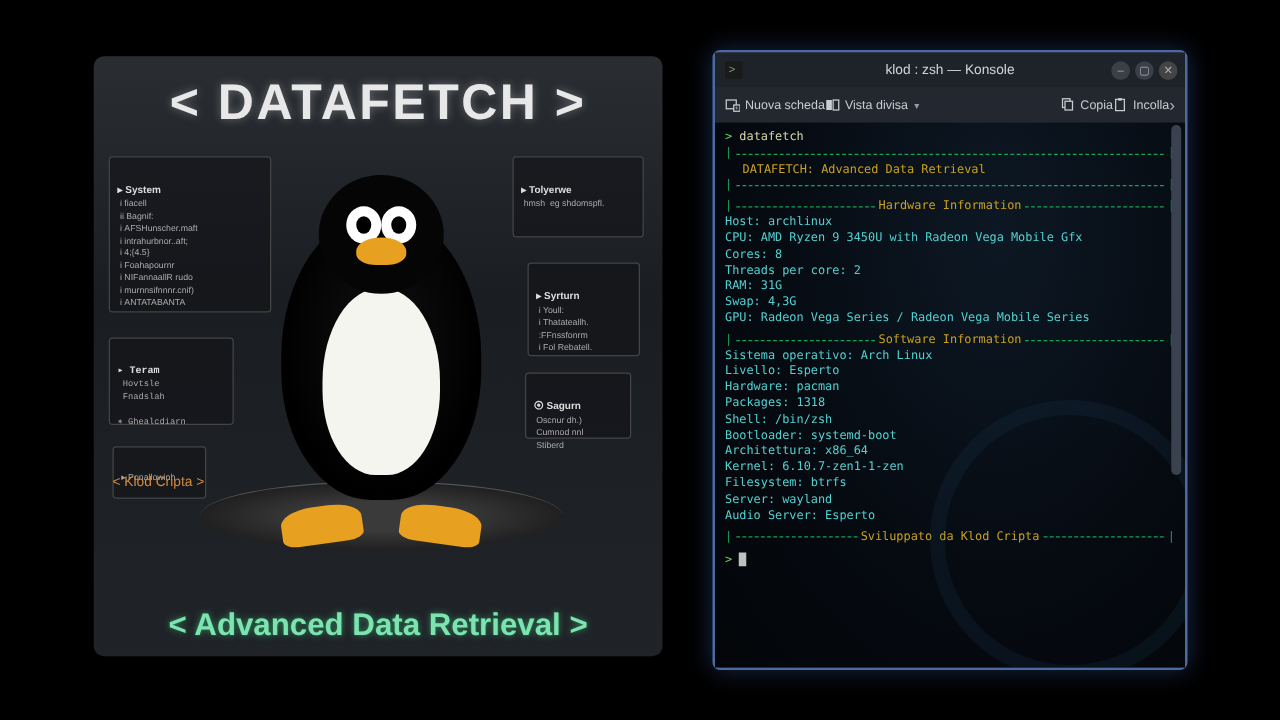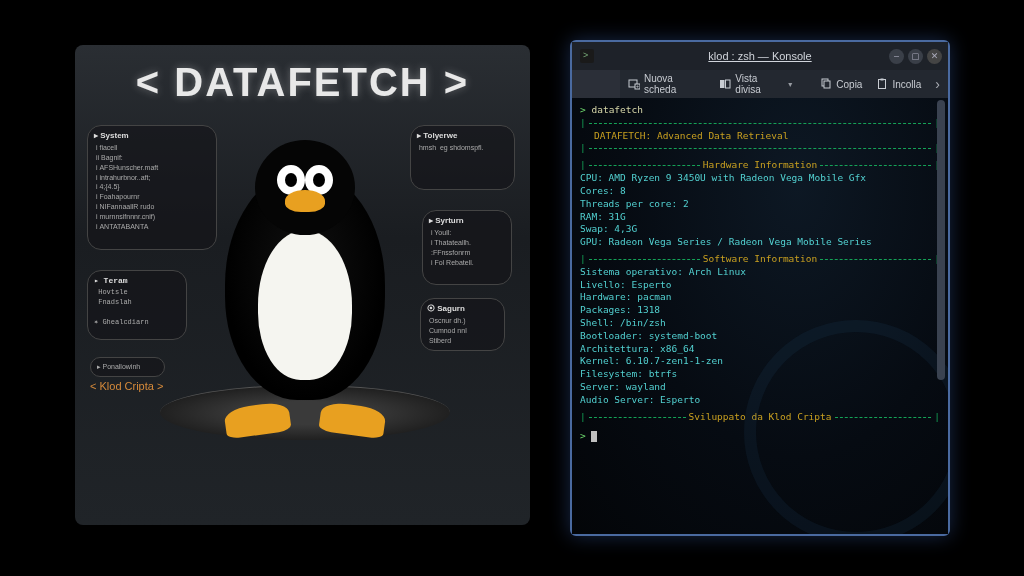--- a/index.html
+++ b/index.html
@@ -120,22 +120,22 @@
   width: 290px; height: 55px;
   background: radial-gradient(ellipse at center, #3a3a3a 30%, #1a1a1a 80%);
   border-radius: 50%;
   border-top: 1px solid #555;
 }
 
 .infobox {
   position: absolute;
   background: rgba(20,20,25,0.65);
   border: 1px solid #444;
-  border-radius: 14px;
-  padding: 4px 6px;
+  border-radius: 3px;
+  padding: 20px 6px;
   font-size: 7px;
   color: #aaa;
   line-height: 1.4;
 }
 .infobox .t { font-size: 8px; color: #ddd; font-weight: bold; margin-bottom: 2px; }
 .ib1 { left: 12px; top: 80px; width: 130px; height: 125px; }
 .ib2 { left: 12px; top: 225px; width: 100px; height: 70px; font-family: Liberation Mono, monospace; }
 .ib3 { right: 15px; top: 80px; width: 105px; height: 65px; }
 .ib4 { right: 18px; top: 165px; width: 90px; height: 75px; }
 .ib5 { right: 25px; top: 253px; width: 85px; height: 53px; }
@@ -160,21 +160,20 @@
   background: #1e2229;
   display: flex;
   align-items: center;
   padding: 0 8px;
   position: relative;
 }
 .titlebar-title {
   color: #d0d4da;
   font-size: 11px;
   margin: 0 auto;
-  text-decoration: underline;
 }
 .winbtns {
   position: absolute;
   right: 6px;
   display: flex;
   gap: 4px;
 }
 .winbtn {
   width: 15px; height: 15px;
   background: #3a3f48;
@@ -201,24 +200,22 @@
   position: absolute;
   left: 3px; top: 1px;
 }
 
 .toolbar {
   height: 28px;
   background: #232830;
   display: flex;
   align-items: center;
   padding: 0 8px;
-  gap: 14px;
   color: #c8ccd2;
   font-size: 10px;
-  margin-left: 48px;
 }
 .tool {
   display: flex;
   align-items: center;
   gap: 4px;
   cursor: pointer;
 }
 .tool .ic {
   width: 12px; height: 12px;
   display: flex;
@@ -334,20 +331,21 @@
       <div class="peye r">
           <div class="ppupil"></div>
         </div>
       <div class="pbeak"></div>
     </div>
     <div class="pfoot l"></div>
     <div class="pfoot r"></div>
   </div>
 
   <div class="author-tag">&lt; Klod Cripta &gt;</div>
+  <div class="promo-sub">&lt; Advanced Data Retrieval &gt;</div>
 </div>
 
 <div class="term">
   <div class="titlebar">
     <div class="app-icon"></div>
     <div class="titlebar-title">klod : zsh — Konsole</div>
     <div class="winbtns">
       <div class="winbtn">–</div>
       <div class="winbtn">▢</div>
       <div class="winbtn close">✕</div>
@@ -412,20 +410,21 @@
       </div>
     <div style="height:4px"></div>
     <div class="sep">
         <span>|</span>
         <span class="sepline"></span>
         <span class="head-title">Hardware Information</span>
         <span class="sepline"></span>
         <span>|</span>
       </div>
 
+    <div class="kv">Host: archlinux</div>
     <div class="kv">CPU: AMD Ryzen 9 3450U with Radeon Vega Mobile Gfx</div>
     <div class="kv">Cores: 8</div>
     <div class="kv">Threads per core: 2</div>
     <div class="kv">RAM: 31G</div>
     <div class="kv">Swap: 4,3G</div>
     <div class="kv">GPU: Radeon Vega Series / Radeon Vega Mobile Series</div>
 
     <div style="height:4px"></div>
     <div class="sep">
         <span>|</span>

